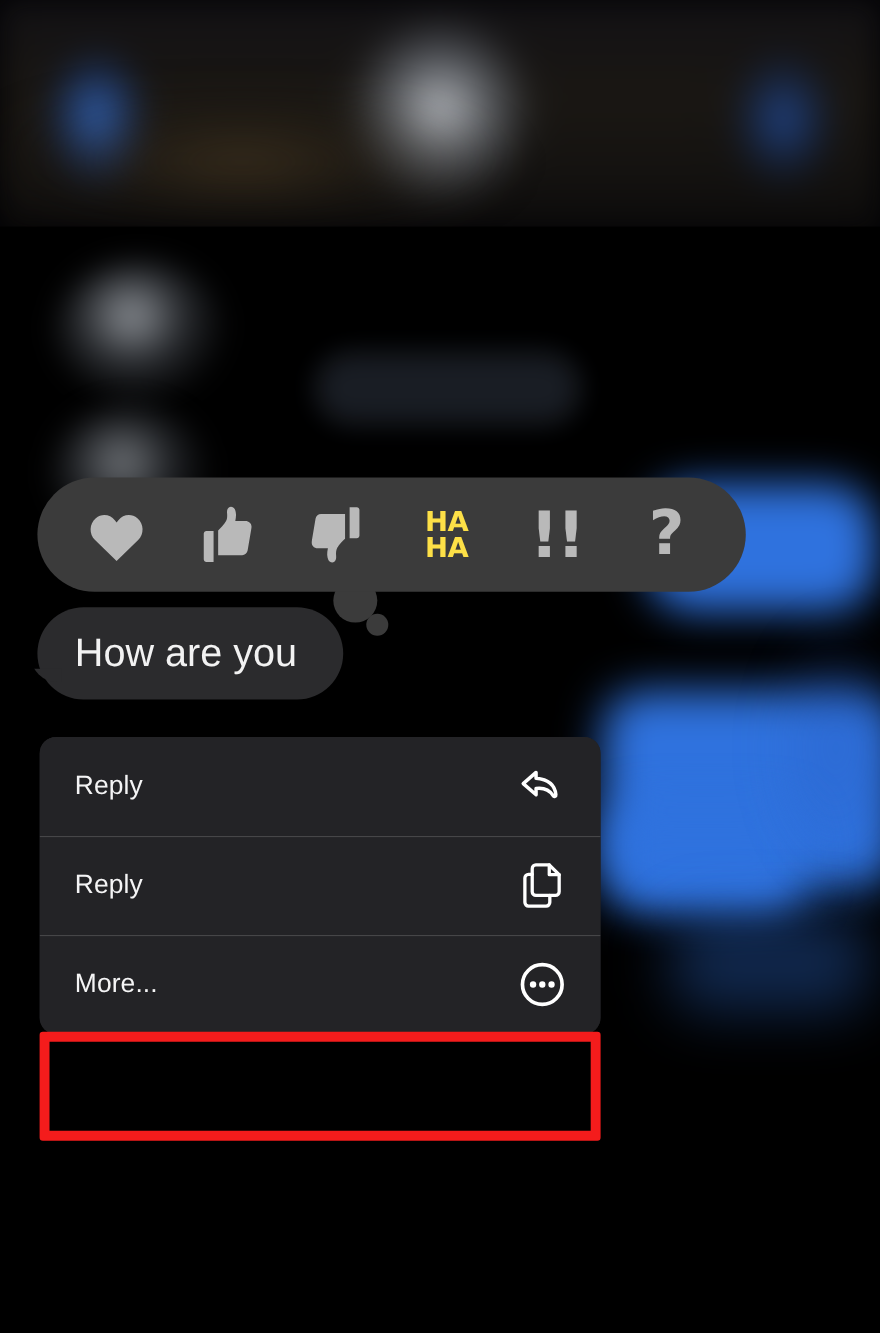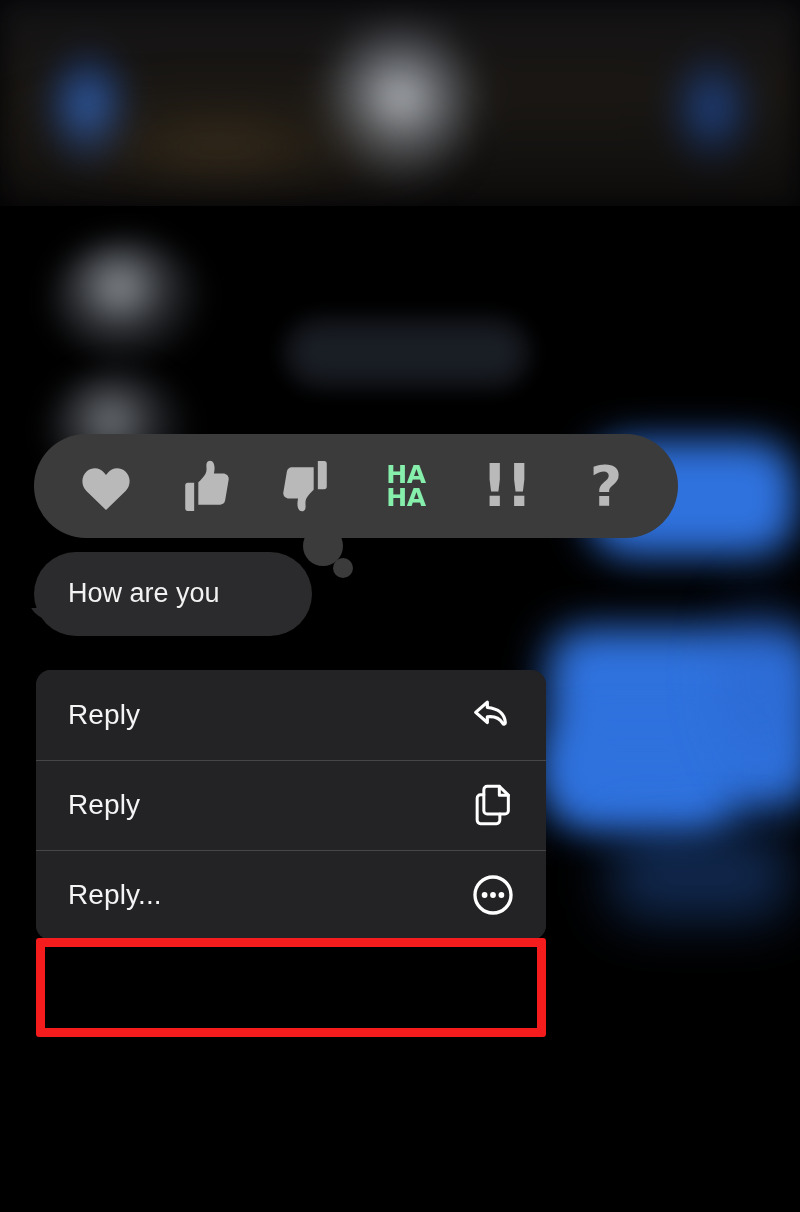--- a/index.html
+++ b/index.html
@@ -142,21 +142,21 @@
     height: 72px;
     display: flex;
     align-items: center;
     justify-content: center;
     color: #b9b9b9;
   }
   .reaction svg { display: block; }
   .rx-text {
     font-family: "DejaVu Sans", sans-serif;
     font-weight: bold;
-    color: #86efac;
+    color: #fde047;
     text-align: left;
     line-height: 0.92;
     font-size: 25px;
     letter-spacing: -0.5px;
   }
   .rx-bang {
     font-family: "DejaVu Sans", sans-serif;
     font-weight: bold;
     color: #b9b9b9;
     font-size: 58px;
@@ -178,21 +178,21 @@
   }
   .msg-bubble {
     position: relative;
     background: #2b2b2d;
     border-radius: 42px;
     padding: 18px 34px 20px 34px;
     min-width: 210px;
   }
   .msg-text {
     color: #f2f2f2;
-    font-size: 27px;
+    font-size: 36px;
     line-height: 46px;
     white-space: nowrap;
   }
   .msg-tail {
     position: absolute;
     left: -12px;
     bottom: -2px;
     width: 34px;
     height: 30px;
     overflow: hidden;
@@ -227,21 +227,21 @@
   }
   .menu-item + .menu-item::before {
     content: "";
     position: absolute;
     left: 0; right: 0; top: 0;
     height: 1px;
     background: rgba(255,255,255,0.16);
   }
   .menu-label {
     color: #f4f4f5;
-    font-size: 28px;
+    font-size: 24px;
     letter-spacing: 0.1px;
   }
   .menu-icon {
     width: 46px;
     height: 46px;
     display: flex;
     align-items: center;
     justify-content: center;
     color: #ffffff;
     flex: none;
@@ -351,21 +351,21 @@
         <svg width="40" height="44" viewBox="0 0 24 26" fill="none" stroke="currentColor" stroke-width="1.8" stroke-linejoin="round" stroke-linecap="round">
           <path d="M8.5 1.8h7.3l5.4 5.3v9.3a2 2 0 0 1-2 2H8.5a2 2 0 0 1-2-2V3.8a2 2 0 0 1 2-2z"></path>
           <path d="M15.8 1.8v5.3h5.4"></path>
           <path d="M16.1 18.4v3.8a2 2 0 0 1-2 2H4.5a2 2 0 0 1-2-2V8.9a2 2 0 0 1 2-2h2"></path>
         </svg>
       </span>
     </div>
 
 
     <div class="menu-item">
-      <span class="menu-label">Reply...</span>
+      <span class="menu-label">More...</span>
       <span class="menu-icon">
         <svg width="42" height="42" viewBox="0 0 24 24" fill="none">
           <circle cx="12" cy="12" r="10.3" stroke="currentColor" stroke-width="1.9"></circle>
           <circle cx="7.2" cy="12" r="1.65" fill="currentColor"></circle>
           <circle cx="12" cy="12" r="1.65" fill="currentColor"></circle>
           <circle cx="16.8" cy="12" r="1.65" fill="currentColor"></circle>
         </svg>
       </span>
     </div>
 

